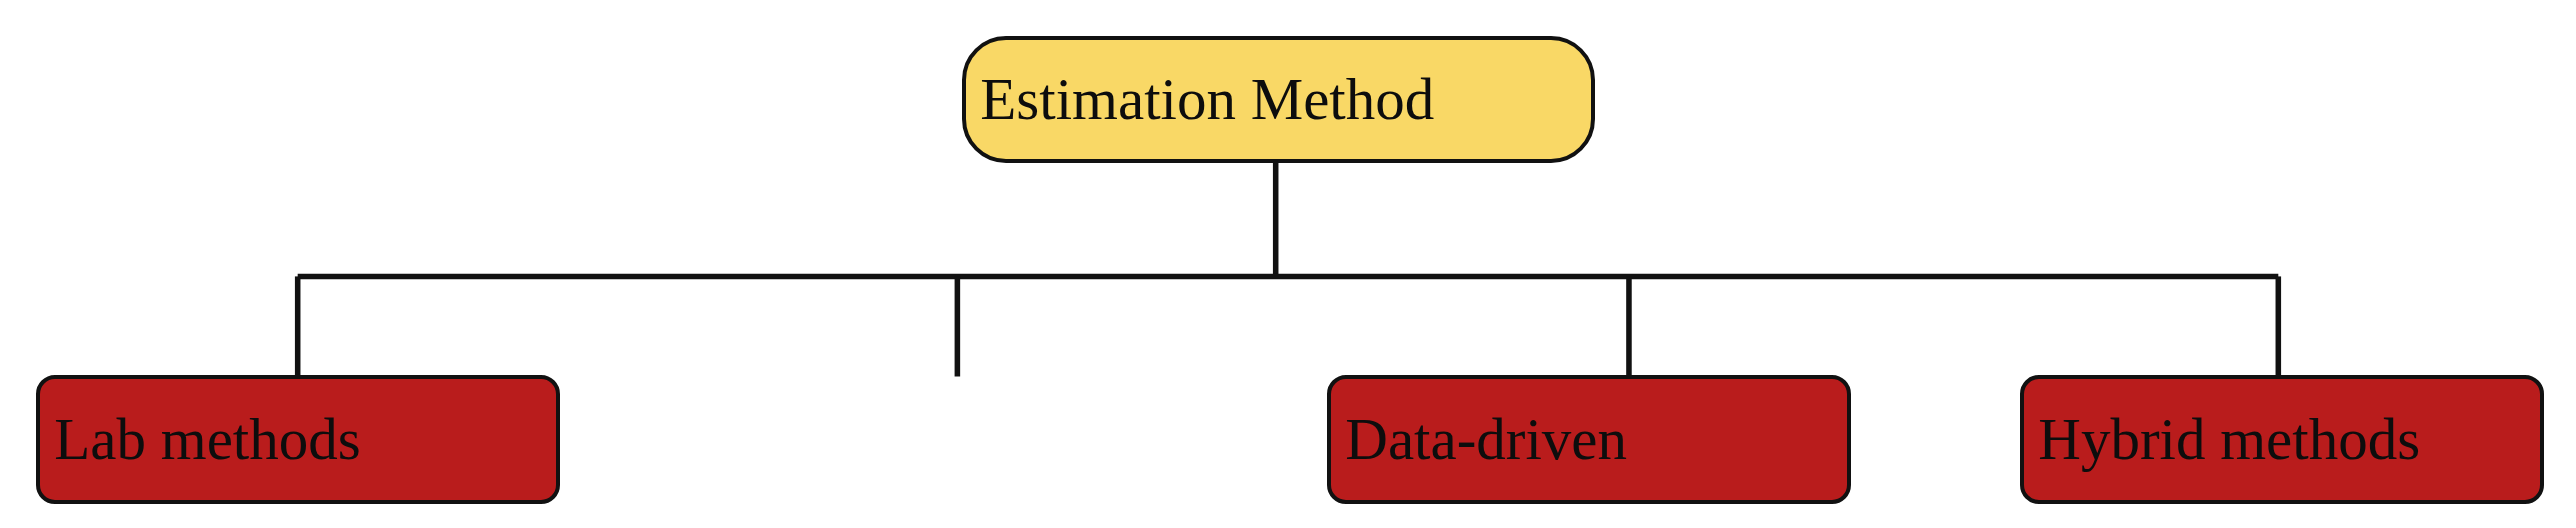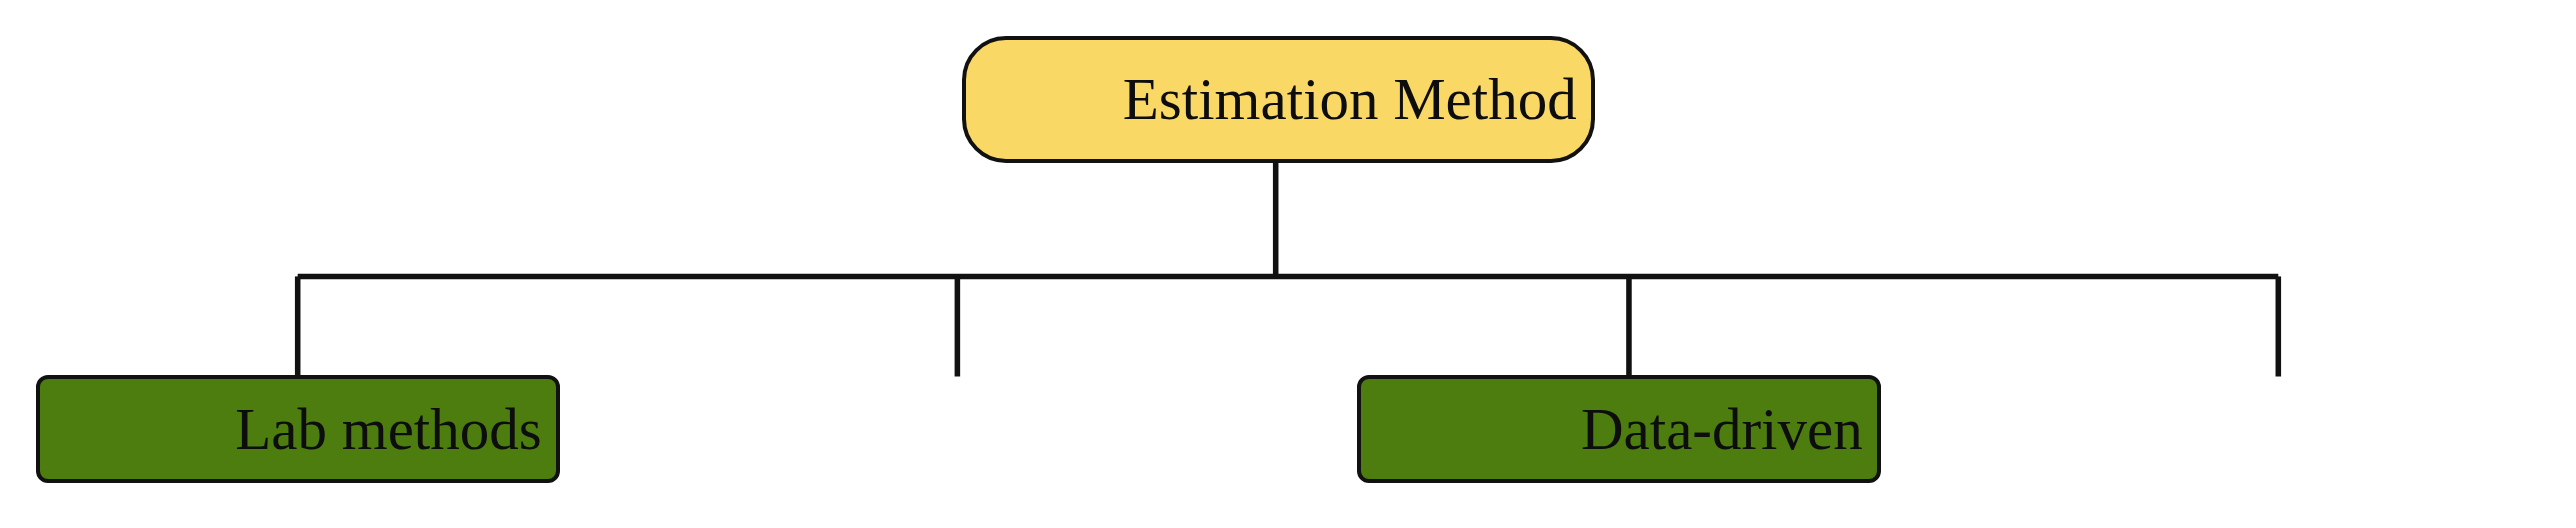--- a/index.html
+++ b/index.html
@@ -24,47 +24,47 @@
     top: 0;
     width: 2576px;
     height: 529px;
     pointer-events: none;
   }
   .node {
     position: absolute;
     box-sizing: border-box;
     display: flex;
     align-items: center;
-    justify-content: flex-end;
+    justify-content: flex-start;
     border: 4.8px solid #111111;
     color: #0d0d0d;
     text-align: center;
     line-height: 1.0;
     white-space: nowrap;
     font-family: "Liberation Serif", "DejaVu Serif", serif;
   }
   .node-root {
     left: 962px;
     top: 36px;
     width: 633px;
     height: 127px;
     border-radius: 44px;
     background: #f9d866;
     font-size: 59px;
   }
   .node-child {
     top: 375px;
-    height: 108px;
-    border-radius: 12px;
-    background: #4d7c0f;
+    height: 129px;
+    border-radius: 19px;
+    background: #b91c1c;
     font-size: 59px;
   }
   .child-0 { left: 36px;   width: 524px; }
   .child-1 { left: 697px;  width: 526px; }
-  .child-2 { left: 1357px; width: 524px; }
+  .child-2 { left: 1327px; width: 524px; }
   .child-3 { left: 2020px; width: 524px; }
   .node-label {
     display: block;
     padding: 0 14.3px;
   }
 </style>
 </head>
 <body>
 
 <div id="stage">
@@ -86,15 +86,18 @@
 
   <div class="node node-child child-0">
     <span class="node-label">Lab methods</span>
   </div>
 
 
   <div class="node node-child child-2">
     <span class="node-label">Data-driven</span>
   </div>
 
+  <div class="node node-child child-3">
+    <span class="node-label">Hybrid methods</span>
+  </div>
 
 </div>
 
 
 </body></html>

